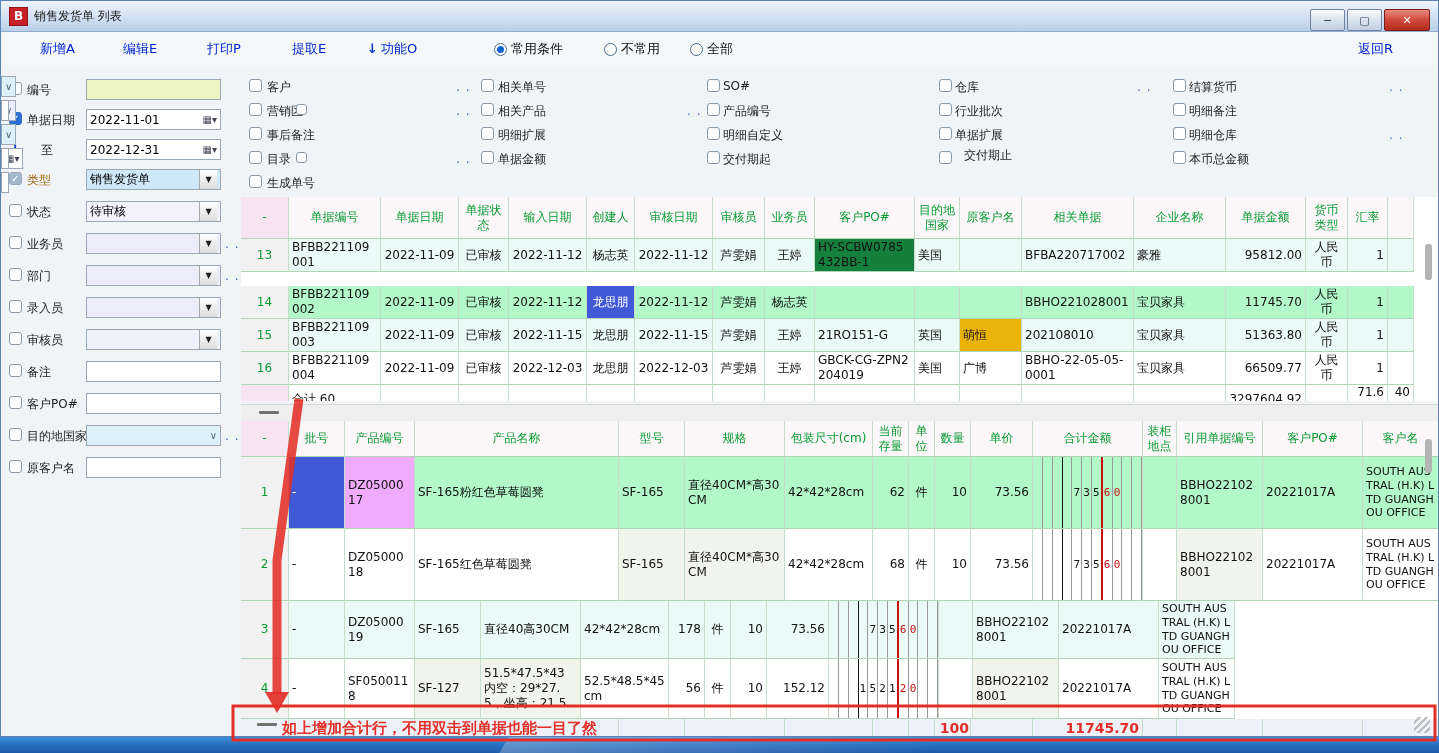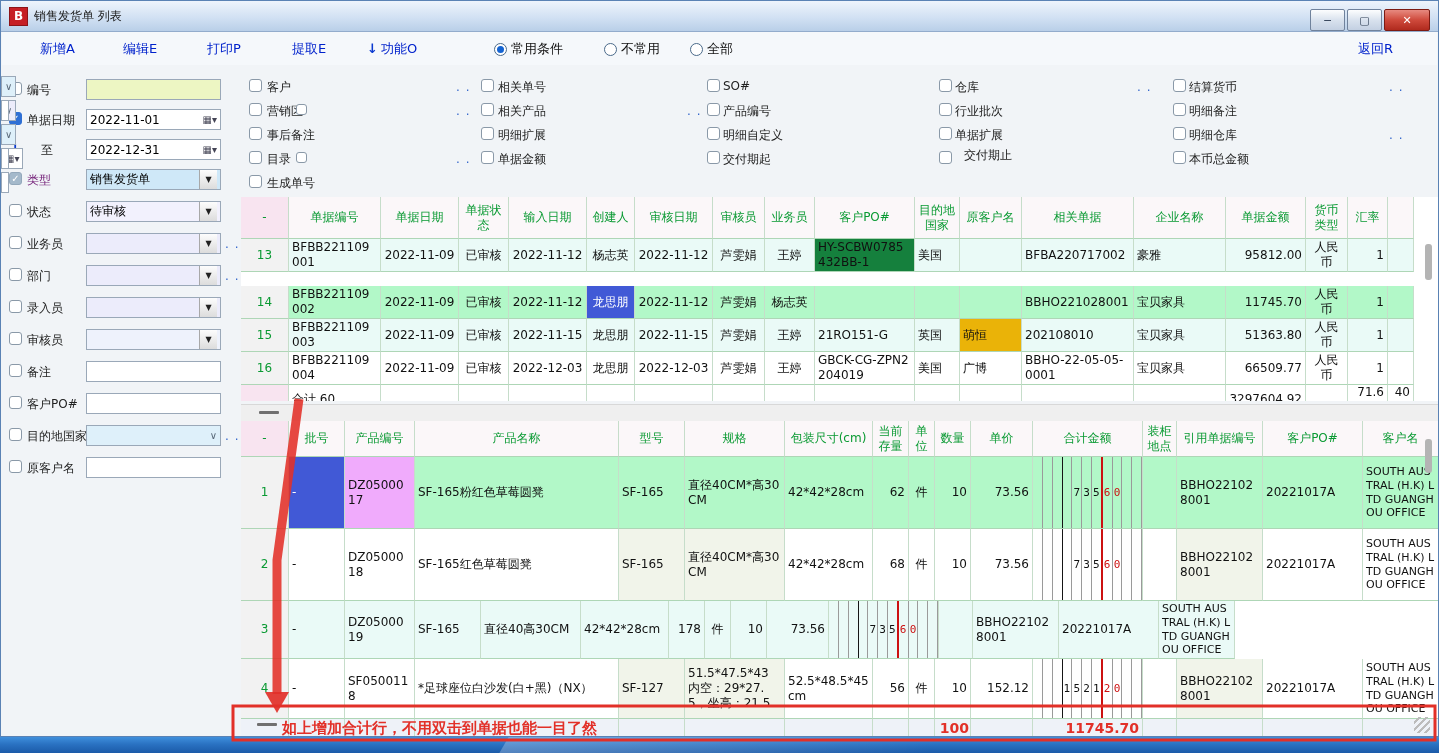--- a/index.html
+++ b/index.html
@@ -27,21 +27,21 @@
   .radio-item{position:absolute;top:8px;display:flex;align-items:center;font-size:13px;color:#111;}
   .radio-dot{width:13px;height:13px;border:1px solid #4a6a8a;border-radius:50%;background:#fff;
              margin-right:4px;position:relative;box-sizing:border-box;}
   .radio-dot.sel:after{content:"";position:absolute;left:2px;top:2px;width:7px;height:7px;border-radius:50%;background:#1464d2;}
   
   .cb{width:13px;height:13px;border:1px solid #8a99a8;border-radius:3px;background:#fff;box-sizing:border-box;
       display:inline-flex;align-items:center;justify-content:center;font-size:10px;color:#fff;flex:none;}
   .cb.on{background:#2e6fd4;border-color:#2e6fd4;}
   .cb.dis{background:#a4b9cb;border-color:#93a8bb;}
   .f-label{font-size:12px;color:#222;white-space:nowrap;}
-  .f-label.gray{color:#701a75;}
+  .f-label.gray{color:#a16207;}
   .fld{position:absolute;height:21px;box-sizing:border-box;border:1px solid #9aa8b8;background:#fff;
        font-size:12px;display:flex;align-items:center;padding:0 3px;overflow:hidden;}
   .fld .chev{margin-left:auto;color:#5a6a7a;font-size:10px;}
   .fld .dd-btn{margin-left:auto;width:17px;height:19px;background:linear-gradient(#fdfdfd,#dcdcdc);
        border-left:1px solid #a8a8a8;display:flex;align-items:center;justify-content:center;font-size:8px;color:#222;flex:none;}
   .fld .cal-btn{margin-left:auto;display:flex;align-items:center;gap:2px;font-size:10px;color:#445;flex:none;}
   .dots{position:absolute;font-size:12px;color:#3366cc;letter-spacing:1px;}
   
   .tablebox{position:absolute;background:#fff;overflow:hidden;}
   .trow{display:flex;}
@@ -543,21 +543,20 @@
         </div>
         <div class="cell al" style="width: 34px; height: 58px; background: rgb(234, 250, 247);"></div>
         <div class="cell al" style="width: 86px; height: 58px; background: rgb(234, 250, 247);">BBHO221028001</div>
         <div class="cell al" style="width: 100px; height: 58px; background: rgb(234, 250, 247);">20221017A</div>
         <div class="cell al" style="width: 76px; height: 58px; background: rgb(234, 250, 247); font-size: 11px;">SOUTH AUSTRAL (H.K) LTD GUANGHOU OFFICE</div>
       </div>
       <div class="trow" style="height: 60px;">
         <div class="cell numcell" style="width: 48px; height: 60px;">4</div>
         <div class="cell al" style="width: 56px; height: 60px; background: rgb(255, 255, 255);">-</div>
         <div class="cell al" style="width: 70px; height: 60px; background: rgb(255, 255, 255);">SF0500118</div>
-        <div class="cell al" style="width: 204px; height: 60px; background: rgb(255, 255, 255);">*足球座位白沙发(白+黑)（NX）</div>
         <div class="cell al" style="width: 66px; height: 60px; background: rgb(241, 244, 234);">SF-127</div>
         <div class="cell al" style="width: 100px; height: 60px; background: rgb(241, 244, 234);">51.5*47.5*43 内空：29*27.5，坐高：21.5</div>
         <div class="cell al" style="width: 88px; height: 60px; background: rgb(255, 255, 255);">52.5*48.5*45cm</div>
         <div class="cell ar" style="width: 36px; height: 60px; background: rgb(255, 255, 255);">56</div>
         <div class="cell ac" style="width: 26px; height: 60px; background: rgb(255, 255, 255);">件</div>
         <div class="cell ar" style="width: 36px; height: 60px; background: rgb(255, 255, 255);">10</div>
         <div class="cell ar" style="width: 62px; height: 60px; background: rgb(255, 255, 255);">152.12</div>
         <div class="cell ar ledger" style="width: 110px; height: 60px; background: rgb(255, 255, 255);">
           <span class="lslot"></span>
           <span class="lslot"></span>

